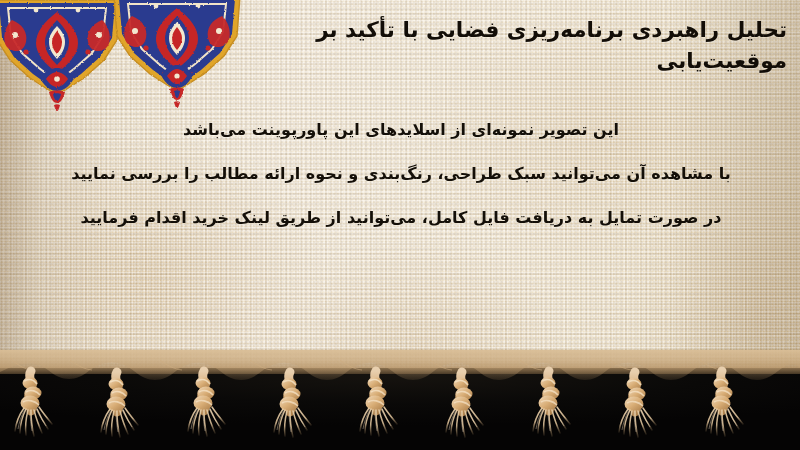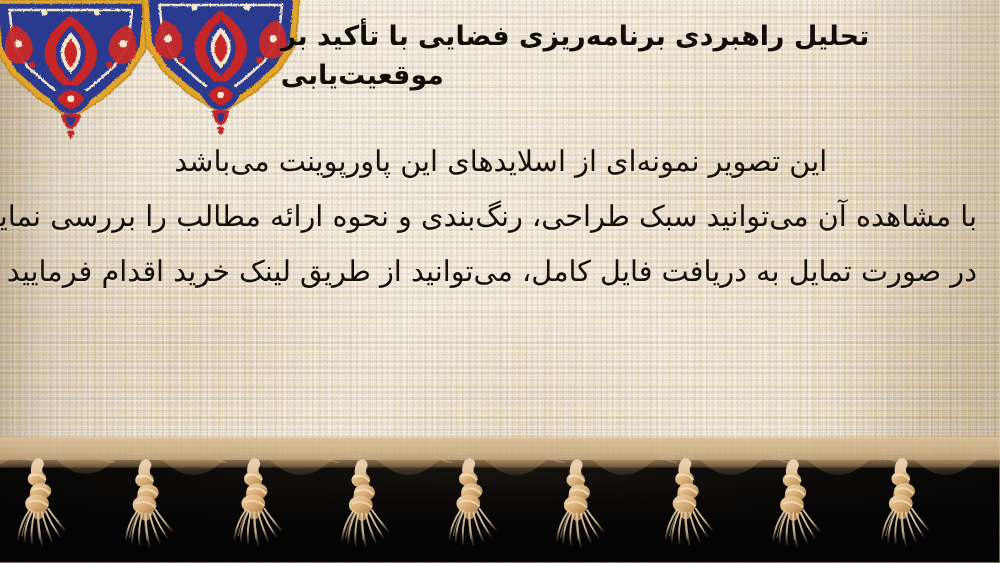--- a/index.html
+++ b/index.html
@@ -88,40 +88,40 @@
   .ornament { position: absolute; top: 0; }
   .ornament.o1 { left: -8px; }
   .ornament.o2 { left: 112px; }
 
   
   .title {
     position: absolute;
     top: 14px;
     left: 225px;
     width: 562px;
-    text-align: left;
+    text-align: right;
     color: #120d07;
     font-size: 21.5px;
     line-height: 31px;
     font-weight: 700;
     letter-spacing: 0px;
     text-shadow: 0 1px 0 rgba(255,250,240,0.30);
   }
   .body-block {
     position: absolute;
     top: 108px;
     left: 20px;
     width: 762px;
     text-align: center;
     color: #140f08;
   }
   .body-line {
-    font-size: 23px;
+    font-size: 16px;
     line-height: 44px;
-    font-weight: 400;
+    font-weight: 700;
     white-space: nowrap;
     text-shadow: 0 1px 0 rgba(255,250,240,0.28);
   }
 
   
   .black-band {
     position: absolute;
     left: 0;
     bottom: 0;
     width: 800px;

